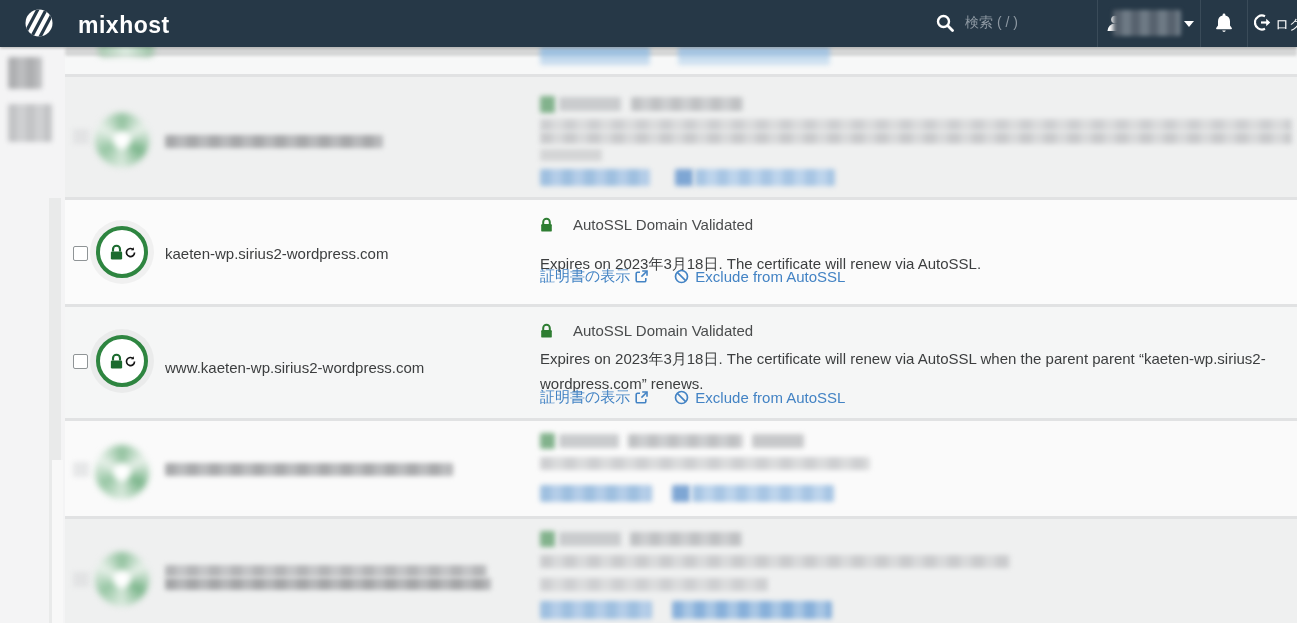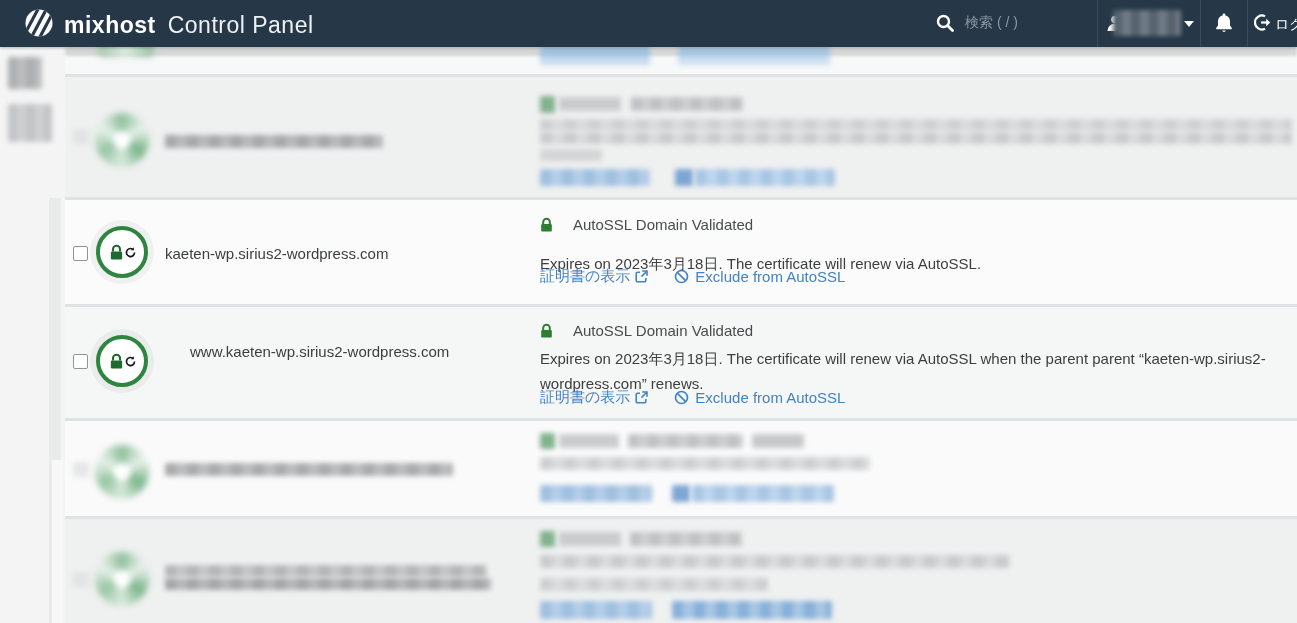--- a/index.html
+++ b/index.html
@@ -4,21 +4,21 @@
 <style>
   html,body{margin:0;padding:0;}
   body{
     width:1297px;height:623px;position:relative;overflow:hidden;
     background:#ffffff;font-family:"Liberation Sans","DejaVu Sans",sans-serif;
     -webkit-font-smoothing:antialiased;
   }
   
   .navbar{position:absolute;left:0;top:0;width:1297px;height:47px;background:#263847;
           box-shadow:0 1px 3px rgba(0,0,0,.28);z-index:5;}
-  .brand{position:absolute;left:24px;top:8px;display:flex;align-items:center;gap:10px;}
+  .brand{position:absolute;left:24px;top:8px;display:flex;align-items:center;gap:24px;}
   .brand-name{color:#fff;font-size:23px;font-weight:700;letter-spacing:.5px;}
   .brand-suffix{color:#eef1f3;font-size:23px;font-weight:300;letter-spacing:.5px;margin-left:2px;}
   .nav-div{position:absolute;top:0;width:1px;height:47px;background:#3a4b59;}
   .search-group{position:absolute;left:936px;top:14px;display:flex;gap:11px;}
   .search-ph{color:#8d98a2;font-size:14px;}
   .user-caret{width:0;height:0;border-left:5px solid transparent;border-right:5px solid transparent;
               border-top:6px solid #fff;position:absolute;left:1184px;top:21px;}
   .blr{position:absolute;filter:blur(2.4px);border-radius:2px;}
   .blr-circle{position:absolute;border-radius:50%;filter:blur(3px);}
   .logout-group{position:absolute;left:1254px;top:14px;width:43px;overflow:hidden;display:flex;
@@ -57,21 +57,20 @@
           </defs>
         <circle cx="15" cy="15" r="13.5" fill="#ffffff"></circle>
         <g clip-path="url(#logoclip)" transform="rotate(28 15 15)" fill="#263847">
           <rect x="6" y="-2" width="3.2" height="34"></rect>
           <rect x="13.4" y="-2" width="3.2" height="34"></rect>
           <rect x="20.8" y="-2" width="3.2" height="34"></rect>
         </g>
       </svg>
     </span>
     <span class="brand-name">mixhost</span>
-    <span class="brand-suffix">Control Panel</span>
   </div>
 
   <div class="search-group">
     <span>
       <svg width="18" height="18" viewBox="0 0 18 18">
         <circle cx="7.5" cy="7.5" r="5.5" fill="none" stroke="#fff" stroke-width="2.4"></circle>
         <line x1="11.8" y1="11.8" x2="16.5" y2="16.5" stroke="#fff" stroke-width="2.8" stroke-linecap="round"></line>
       </svg>
     </span>
     <span class="search-ph">検索 ( / )</span>
@@ -204,21 +203,21 @@
     <div class="ssl-ring" style="left:31px;top:28px;">
       <svg width="15" height="17" viewBox="0 0 13 16">
         <path d="M3.2 7V5a3.3 3.3 0 0 1 6.6 0v2" fill="none" stroke="#1c6b2f" stroke-width="2"></path>
         <rect x="1.2" y="7" width="10.6" height="7.6" rx="1.2" fill="#1c6b2f"></rect>
       </svg>
       <svg width="11" height="11" viewBox="0 0 12 12">
         <path d="M10.4 6a4.4 4.4 0 1 1-1.2-3" fill="none" stroke="#151515" stroke-width="1.8"></path>
         <path d="M9.6 0.4v3.2H6.4z" fill="#151515"></path>
       </svg>
     </div>
-    <div class="domain" style="top:36px;margin-left:25px;">www.kaeten-wp.sirius2-wordpress.com</div>
+    <div class="domain" style="top:52px;">www.kaeten-wp.sirius2-wordpress.com</div>
     <div class="rc" style="top:0;height:111px;">
       <div class="status-line" style="top:15px;">
         <svg width="13" height="16" viewBox="0 0 13 16">
           <path d="M3.2 7V5a3.3 3.3 0 0 1 6.6 0v2" fill="none" stroke="#2e7d32" stroke-width="2"></path>
           <rect x="1.2" y="7" width="10.6" height="7.6" rx="1.2" fill="#2e7d32"></rect>
         </svg>
         <span>AutoSSL Domain Validated</span>
       </div>
       <div class="expiry" style="top:39px;">Expires on 2023年3月18日. The certificate will renew via AutoSSL when the parent parent “kaeten-wp.sirius2-wordpress.com” renews.</div>
       <div class="links" style="top:81px;">

